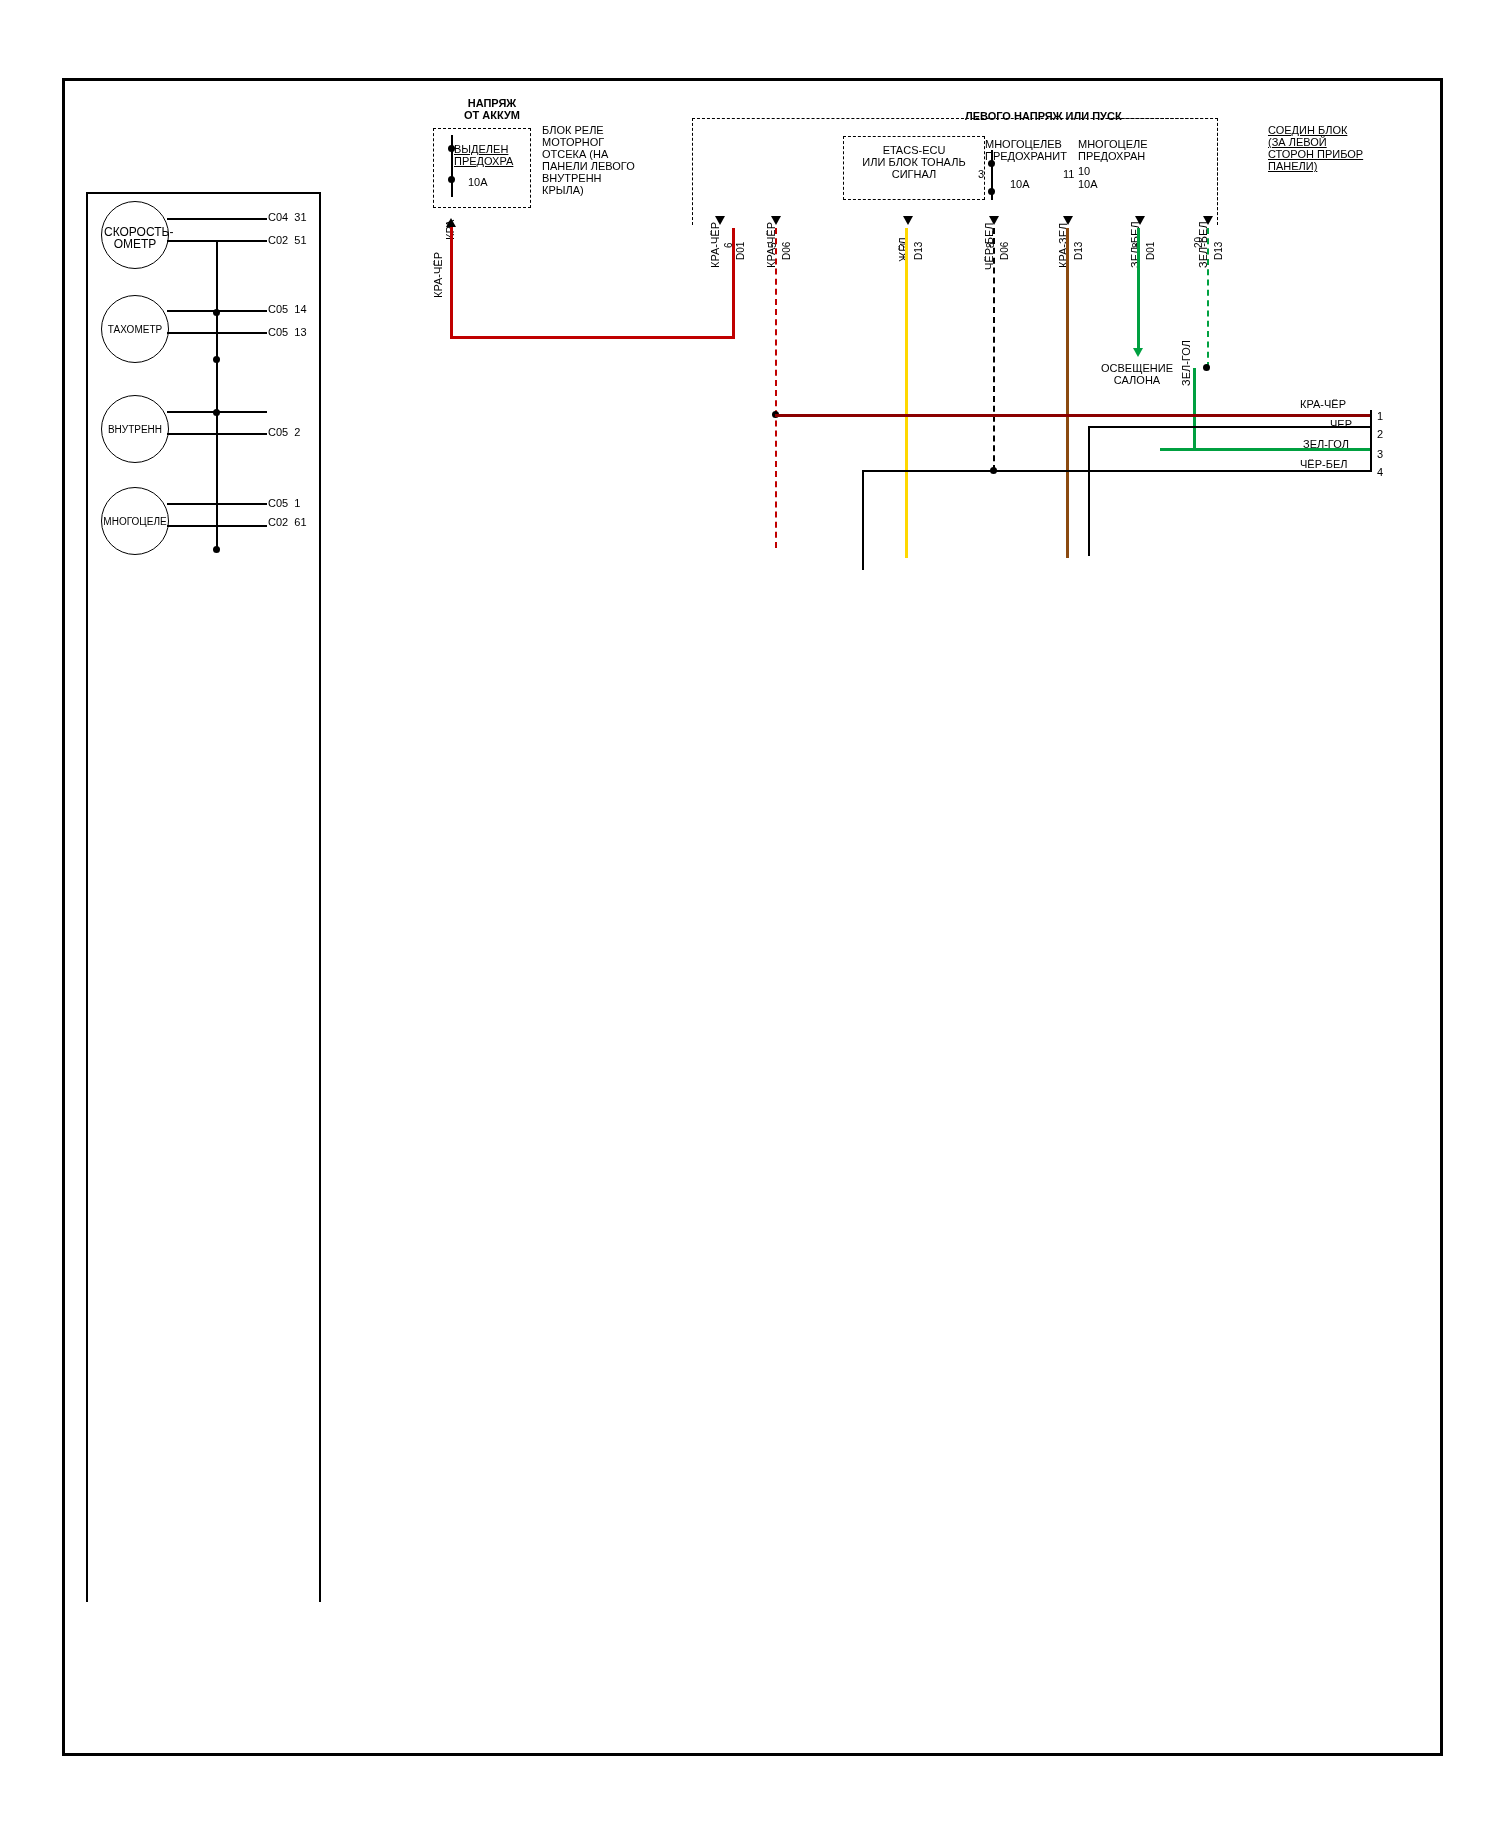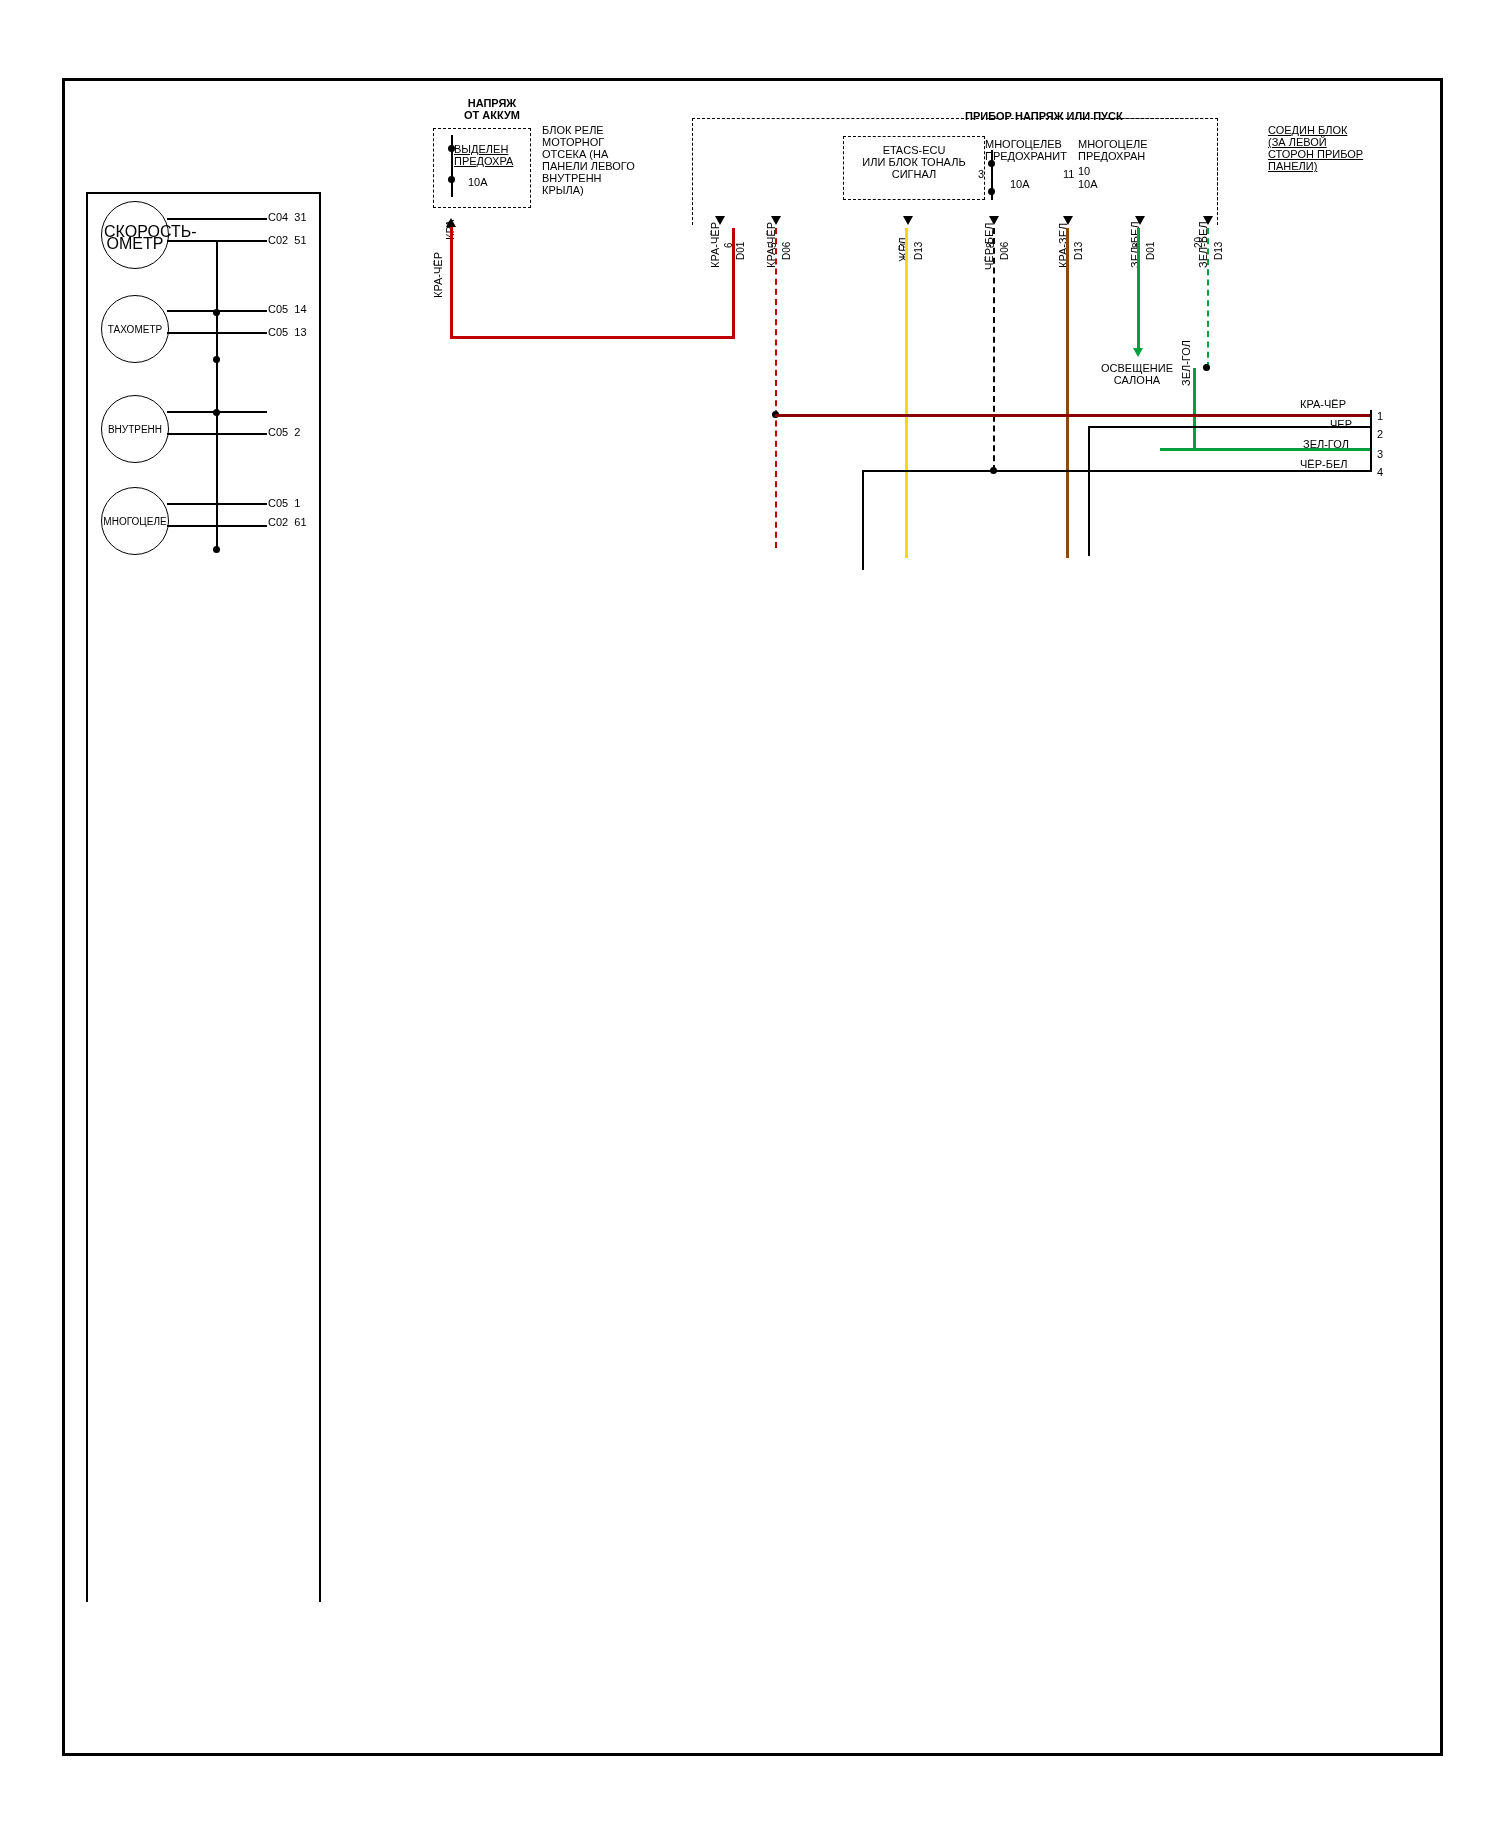--- a/index.html
+++ b/index.html
@@ -155,21 +155,21 @@
     <div class="fz-bar" style="left:1044px;top:960px;width:60px;"></div>
   </div>
 
   <div class="frame"></div>
 
   <div class="ln vline" style="left:86px;top:192px;height:1410px;"></div>
   <div class="ln hline" style="left:86px;top:192px;width:234px;"></div>
   <div class="ln vline" style="left:319px;top:192px;height:1410px;"></div>
 
   <div class="circ" style="left:101px;top:201px;width:66px;height:66px;"></div>
-  <div class="txt" style="left:104px;top:226px;width:62px;text-align:center;font-size:16px;">СКОРОСТЬ-
+  <div class="txt" style="left:104px;top:226px;width:62px;text-align:center;font-size:12px;">СКОРОСТЬ-
 ОМЕТР</div>
   <div class="ln hline" style="left:167px;top:218px;width:100px;"></div>
   <div class="ln hline" style="left:167px;top:240px;width:100px;"></div>
   <div class="txt" style="left:268px;top:211px;">C04  31</div>
   <div class="txt" style="left:268px;top:234px;">C02  51</div>
 
   <div class="circ" style="left:101px;top:295px;width:66px;height:66px;"></div>
   <div class="txt" style="left:104px;top:324px;width:62px;text-align:center;font-size:10px;">ТАХОМЕТР</div>
   <div class="ln hline" style="left:167px;top:310px;width:100px;"></div>
   <div class="ln hline" style="left:167px;top:332px;width:100px;"></div>
@@ -213,21 +213,21 @@
   <div class="node" style="left:448px;top:176px;"></div>
   <div class="vtxt" style="left:444px;top:240px;">КРА</div>
 
   <div class="arrow-u" style="left:446px;top:218px;"></div>
   <div class="vtxt" style="left:432px;top:298px;">КРА-ЧЁР</div>
 
   <div class="ln w-red" style="left:450px;top:227px;width:3px;height:112px;"></div>
   <div class="ln w-red" style="left:450px;top:336px;width:285px;height:3px;"></div>
   <div class="ln w-red" style="left:732px;top:228px;width:3px;height:111px;"></div>
 
-  <div class="txt b" style="left:965px;top:110px;">ПРИБОР НАПРЯЖ ИЛИ ПУСК</div>
+  <div class="txt b" style="left:965px;top:110px;">ЛЕВОГО НАПРЯЖ ИЛИ ПУСК</div>
   <div class="dash-box" style="left:692px;top:118px;width:524px;height:106px;border-bottom:none;"></div>
 
   <div class="dash-box" style="left:843px;top:136px;width:140px;height:62px;"></div>
   <div class="txt" style="left:848px;top:144px;width:132px;text-align:center;">ETACS-ECU
 ИЛИ БЛОК ТОНАЛЬ
 СИГНАЛ</div>
 
   <div class="txt" style="left:985px;top:138px;width:100px;">МНОГОЦЕЛЕВ
 ПРЕДОХРАНИТ</div>
   <div class="txt" style="left:1010px;top:178px;">10A</div>

